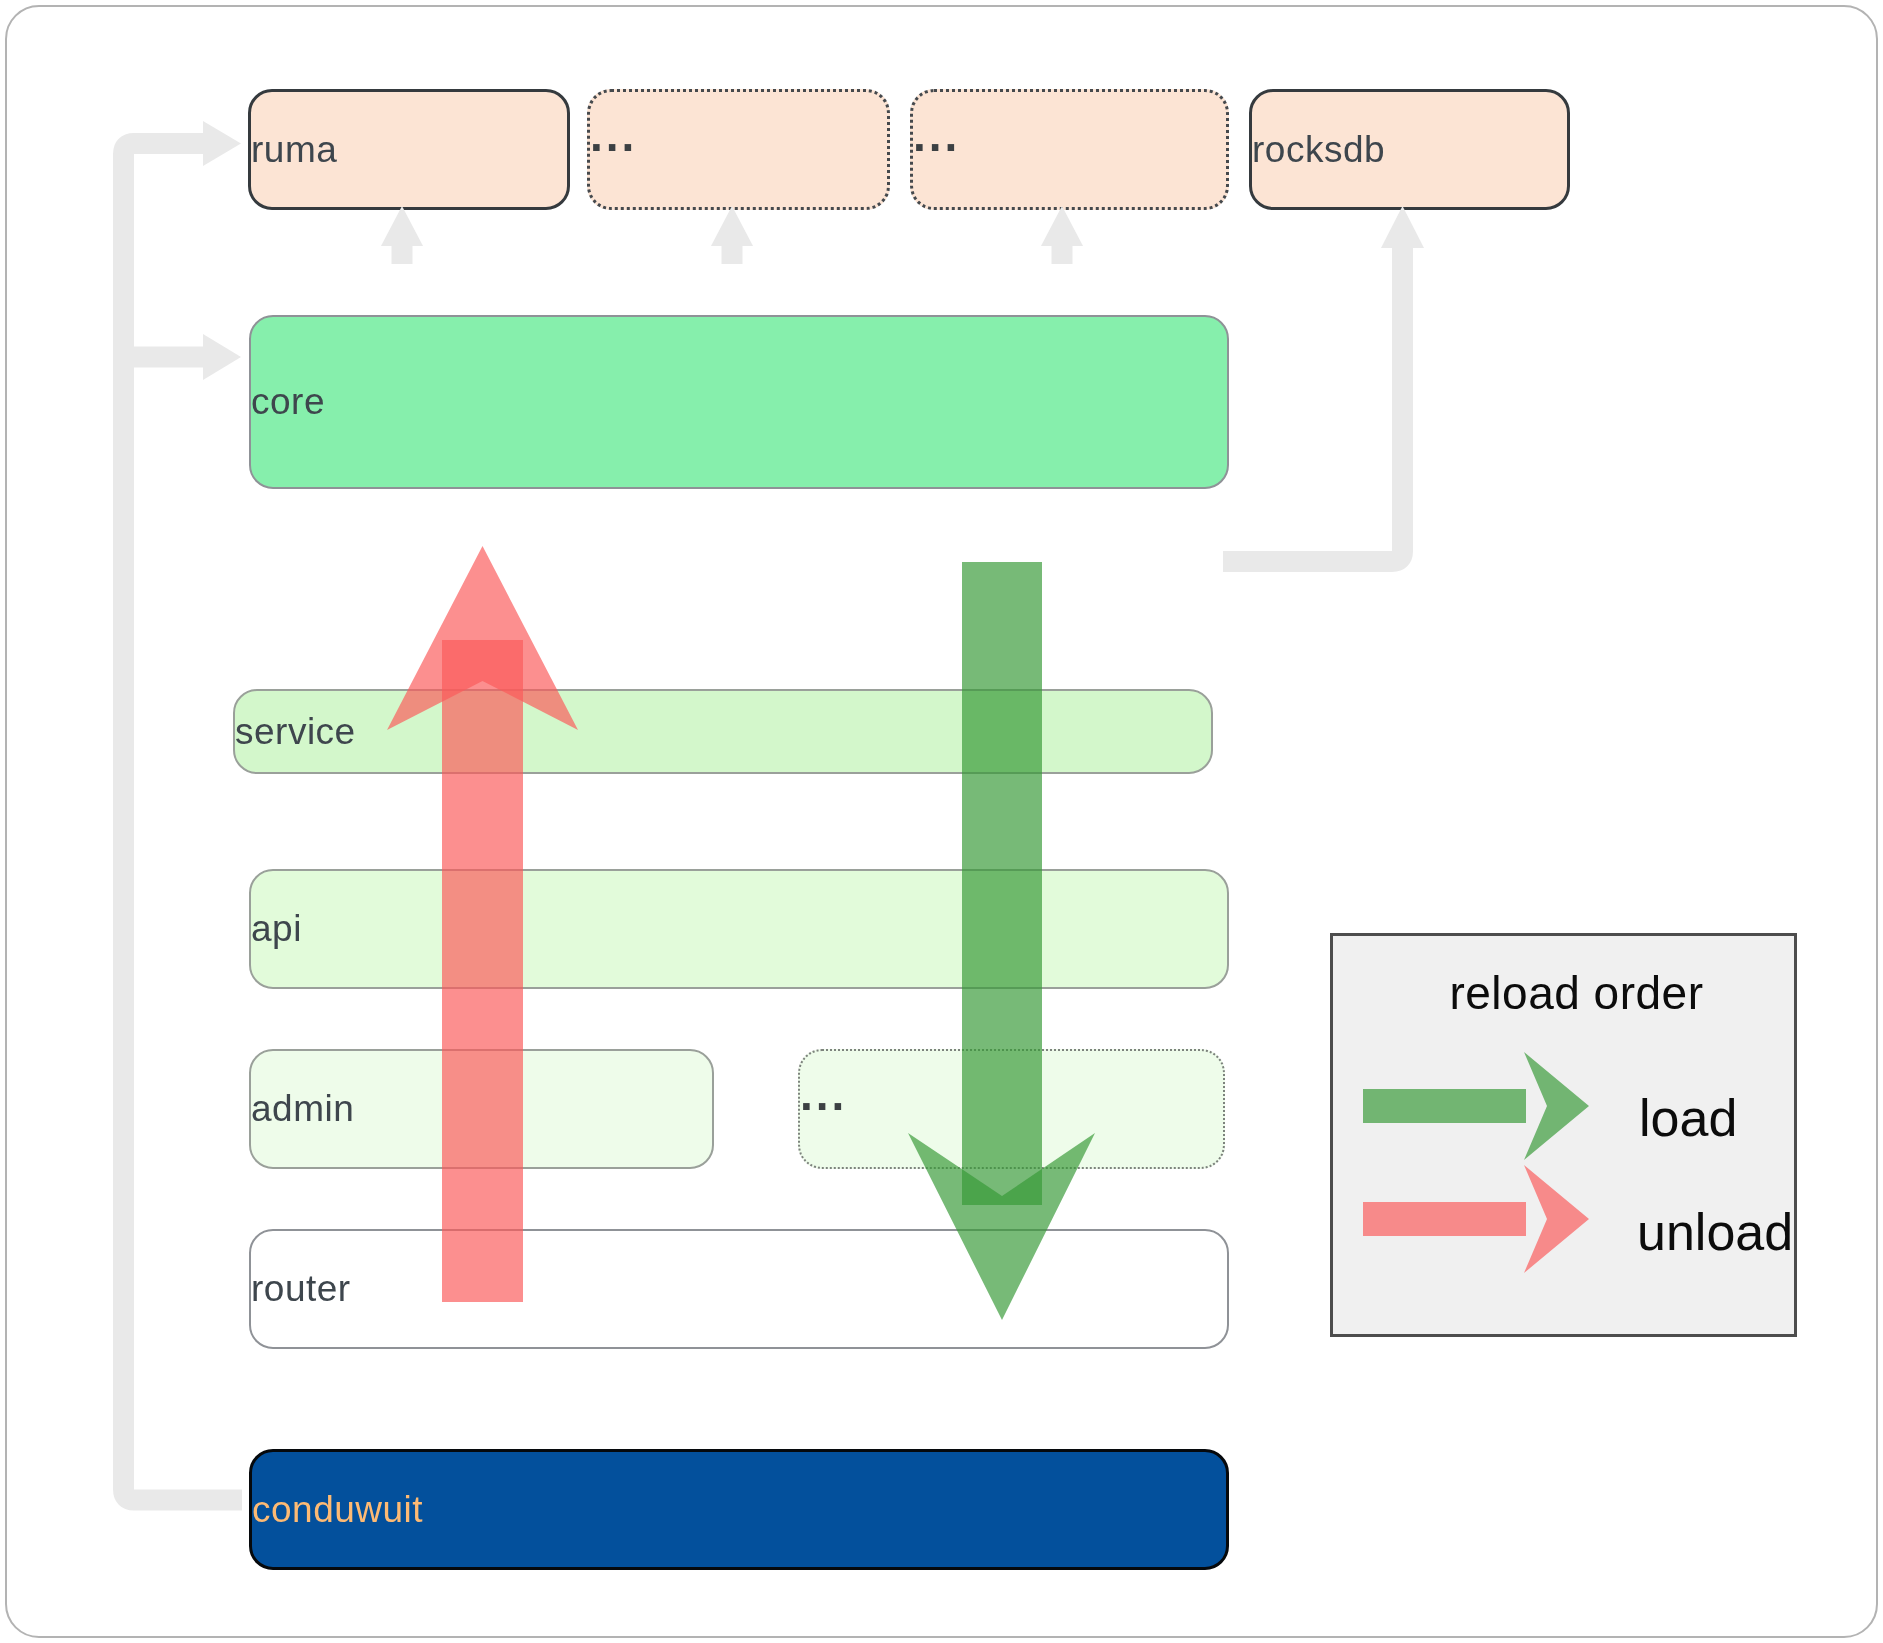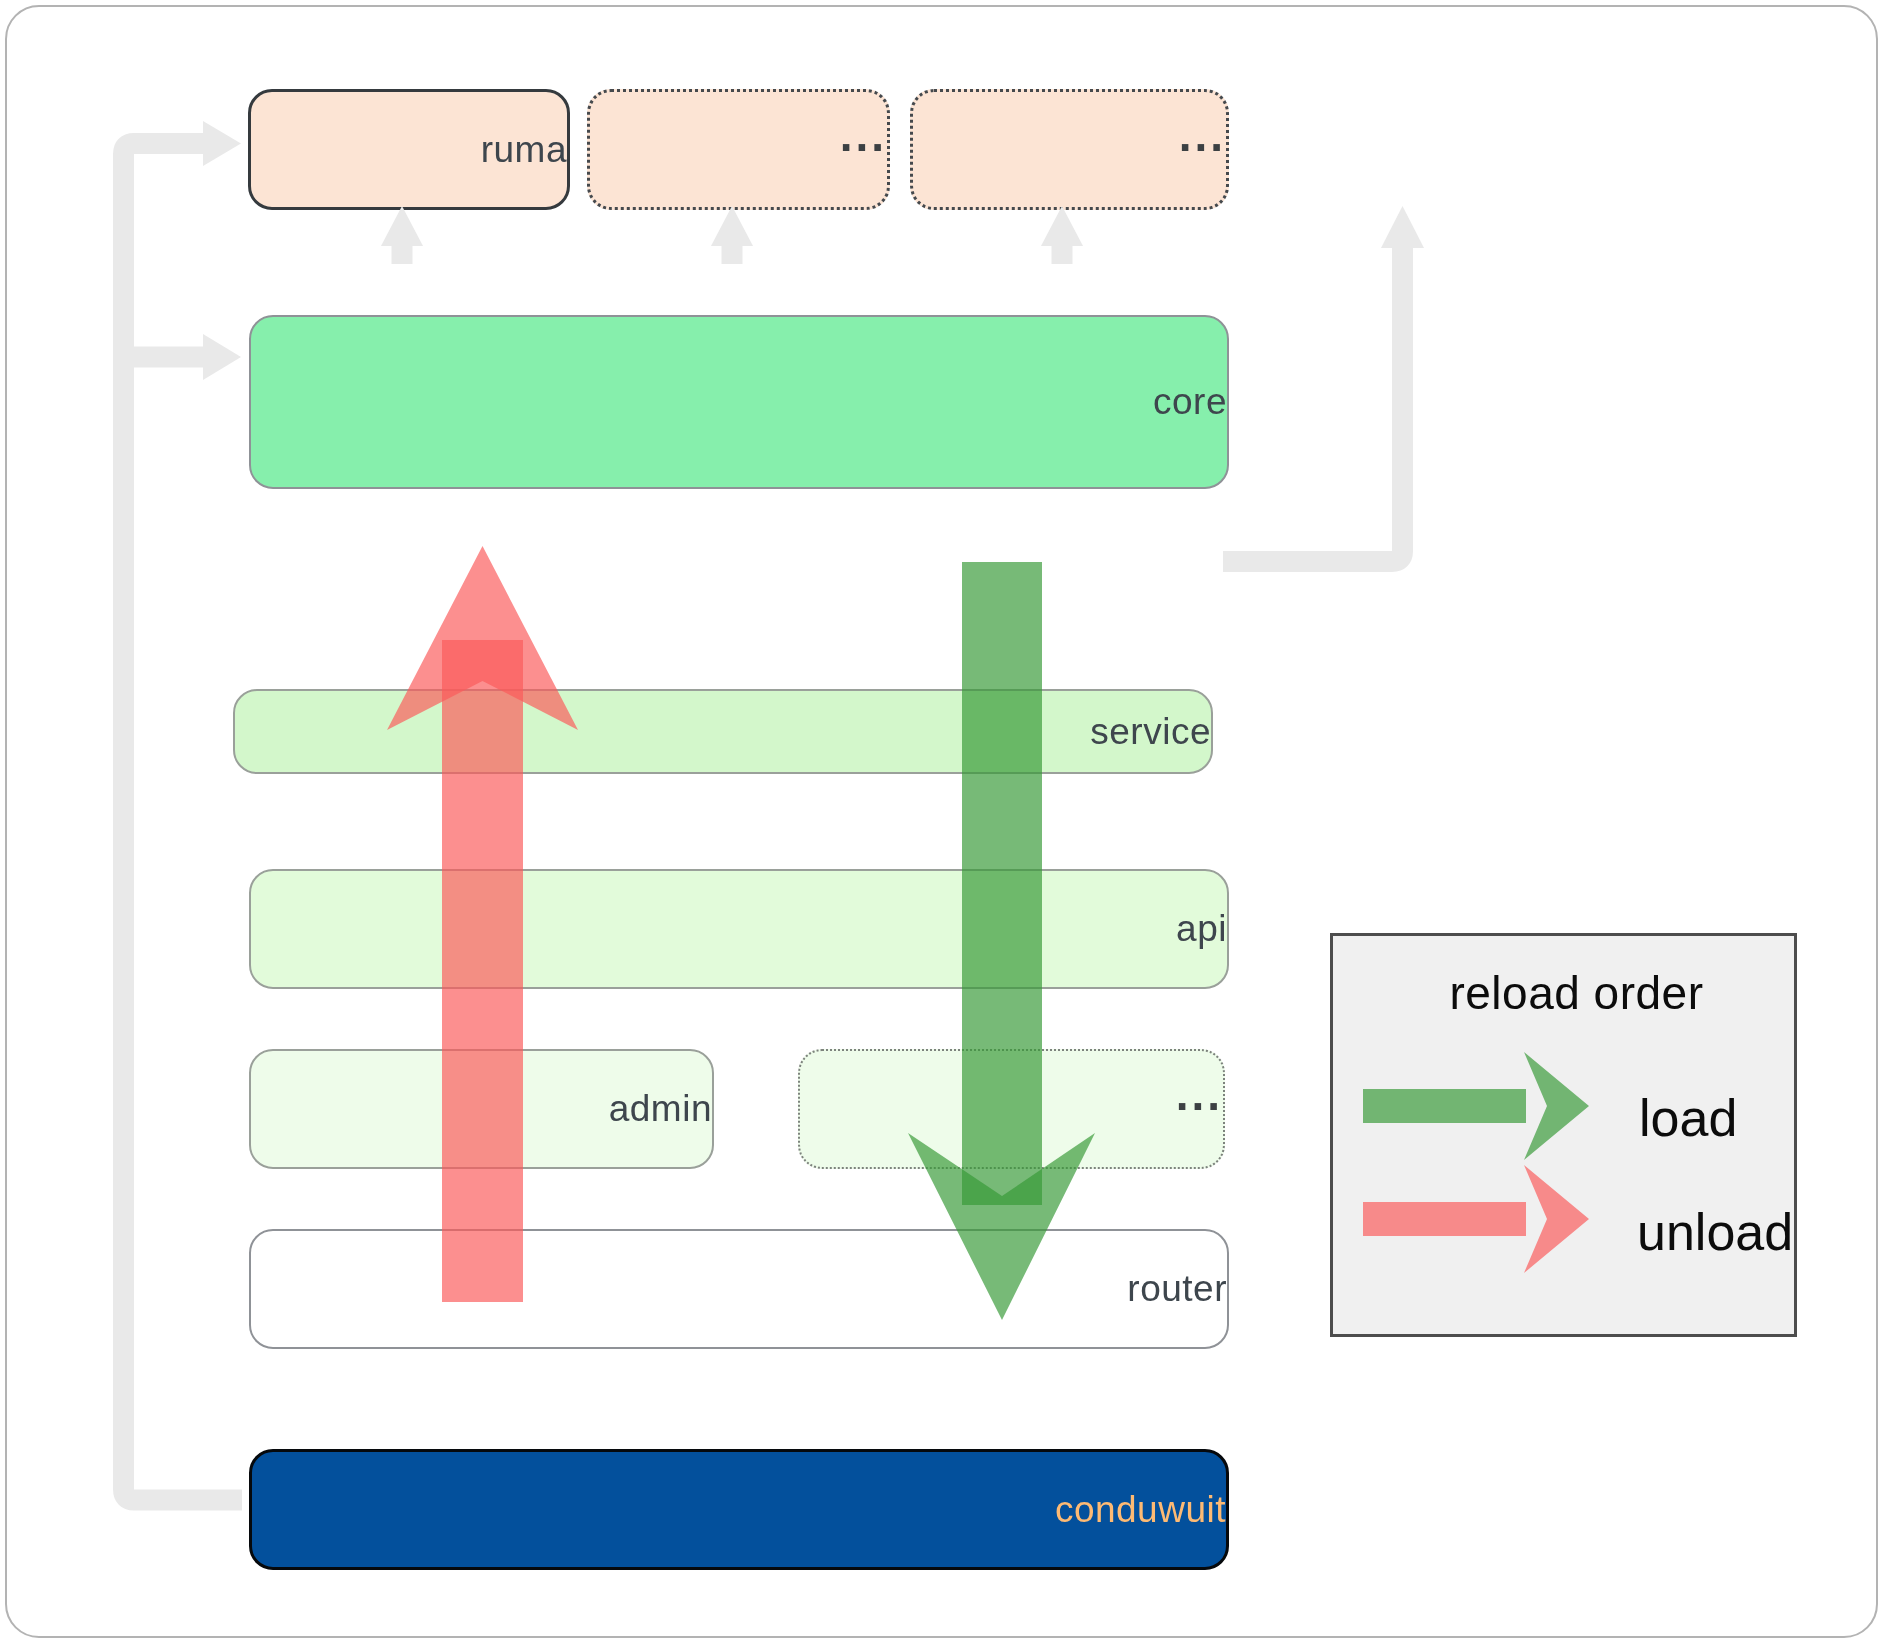--- a/index.html
+++ b/index.html
@@ -1,20 +1,20 @@
 <!DOCTYPE html>
 <html><head>
 <meta charset="utf-8">
 <style>
   html,body{margin:0;padding:0;background:#ffffff;}
   body{width:1883px;height:1643px;position:relative;overflow:hidden;
        font-family:"Liberation Sans","DejaVu Sans",sans-serif;}
   .canvas{position:absolute;left:5px;top:5px;width:1869px;height:1629px;
           border:2px solid #b3b3b3;border-radius:34px;background:#ffffff;}
-  .box{position:absolute;display:flex;align-items:center;justify-content:flex-end;
+  .box{position:absolute;display:flex;align-items:center;justify-content:flex-start;
        box-sizing:border-box;border-radius:24px;}
   .box-label{font-size:37px;color:#3e464d;letter-spacing:0.5px;}
   .dots{font-size:46px;font-weight:bold;letter-spacing:3px;color:#3c4043;
         transform:translateY(-15px);}
   
   .module{background:#fce4d4;border:3px solid #353a3e;}
   .module.dotted{border:3px dotted #45494d;}
   #box-ruma   {left:241px;top:82px;width:322px;height:121px;}
   #box-ell1   {left:580px;top:82px;width:303px;height:121px;}
   #box-ell2   {left:903px;top:82px;width:319px;height:121px;}
@@ -46,20 +46,23 @@
 <div class="canvas">
 
   <div class="box module" id="box-ruma">
     <span class="box-label">ruma</span>
   </div>
   <div class="box module dotted" id="box-ell1">
     <span class="box-label dots">...</span>
   </div>
   <div class="box module dotted" id="box-ell2">
     <span class="box-label dots">...</span>
+  </div>
+  <div class="box module" id="box-rocksdb">
+    <span class="box-label">rocksdb</span>
   </div>
 
   <div class="box" id="box-core">
     <span class="box-label">core</span>
   </div>
   <div class="box" id="box-service">
     <span class="box-label">service</span>
   </div>
   <div class="box" id="box-api">
     <span class="box-label">api</span>

